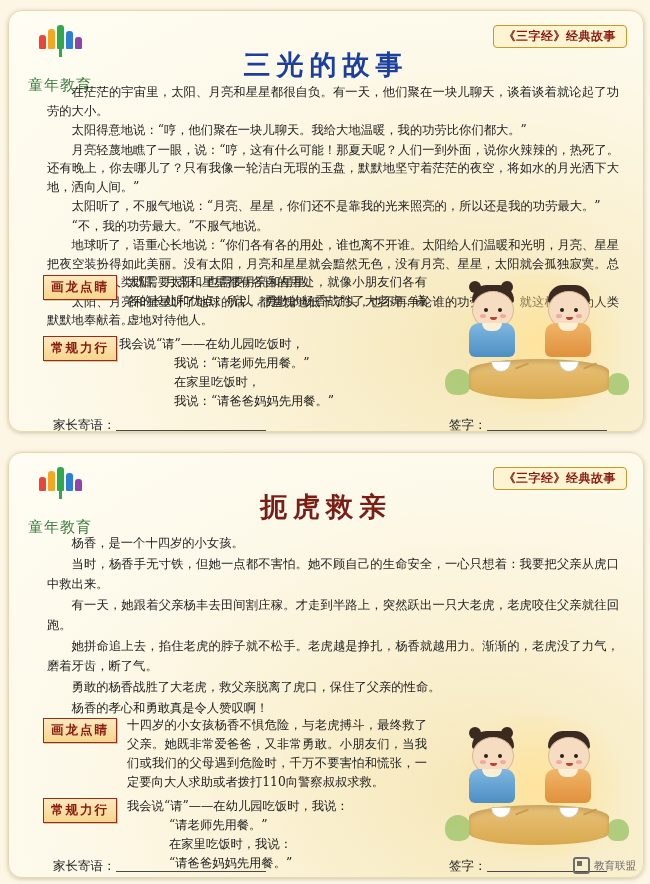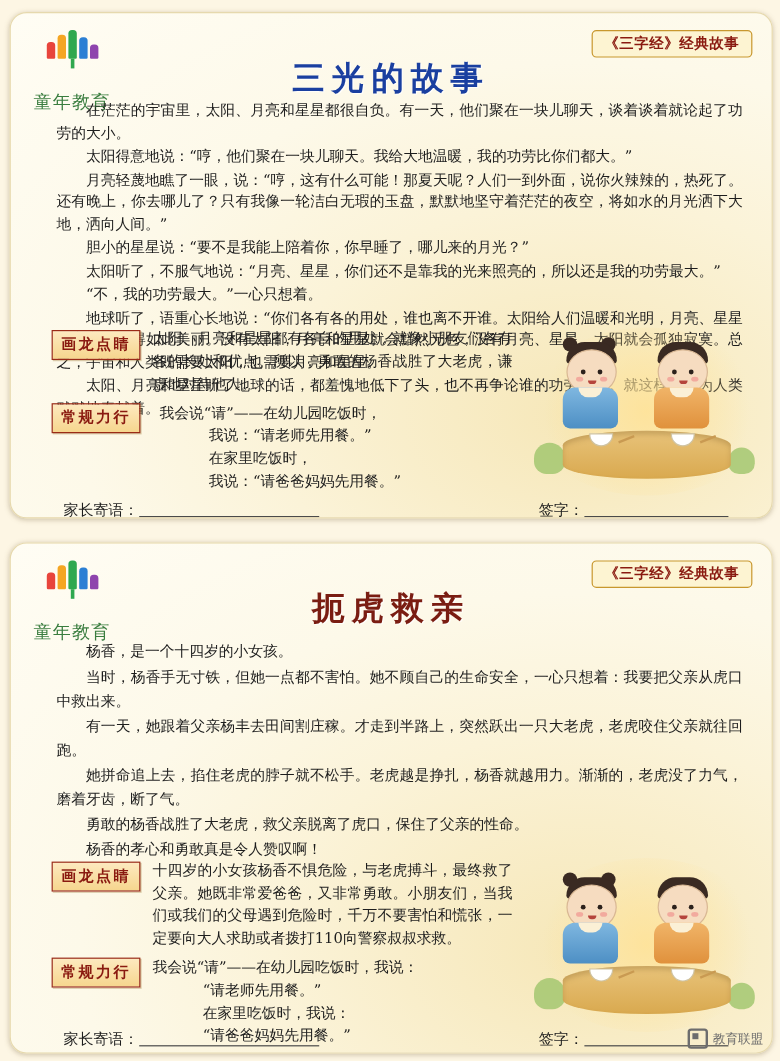--- a/index.html
+++ b/index.html
@@ -159,23 +159,22 @@
   </div>
 
   <div class="series">《三字经》经典故事</div>
 
   <div class="title">三光的故事</div>
 
   <div class="body" style="top:72px;right:24px;">
     <p>在茫茫的宇宙里，太阳、月亮和星星都很自负。有一天，他们聚在一块儿聊天，谈着谈着就论起了功劳的大小。</p>
     <p>太阳得意地说：“哼，他们聚在一块儿聊天。我给大地温暖，我的功劳比你们都大。”</p>
     <p>月亮轻蔑地瞧了一眼，说：“哼，这有什么可能！那夏天呢？人们一到外面，说你火辣辣的，热死了。还有晚上，你去哪儿了？只有我像一轮洁白无瑕的玉盘，默默地坚守着茫茫的夜空，将如水的月光洒下大地，洒向人间。”</p>
-    <p>胆小的星星说：“要不是我能上陪着你，你早睡了，哪儿来的月光？”</p>
     <p>太阳听了，不服气地说：“月亮、星星，你们还不是靠我的光来照亮的，所以还是我的功劳最大。”</p>
-    <p>“不，我的功劳最大。”一心只想着。</p>
+    <p>“不，我的功劳最大。”不服气地说。</p>
     <p>地球听了，语重心长地说：“你们各有各的用处，谁也离不开谁。太阳给人们温暖和光明，月亮、星星把夜空装扮得如此美丽。没有太阳，月亮和星星就会黯然无色，没有月亮、星星，太阳就会孤独寂寞。总之，宇宙和人类既需要太阳，也需要月亮和星星。</p>
     <p>太阳、月亮和星星听了地球的话，都羞愧地低下了头，也不再争论谁的功劳大了。就这样一直为人类默默地奉献着。</p>
   </div>
 
   <div class="illus" style="left:430px;top:262px;width:200px;height:140px;">
     <div class="glow" style="left:0;top:0;width:200px;height:140px;"></div>
     <div class="plant" style="left:6px;top:96px;"></div>
     <div class="plant" style="left:168px;top:100px;width:22px;height:22px;"></div>
 
     <div class="kid blue" style="left:28px;top:6px;width:60px;height:86px;">
@@ -210,21 +209,21 @@
     <div class="bowl" style="left:52px;top:88px;"></div>
     <div class="bowl" style="left:120px;top:88px;"></div>
     <div class="chop" style="left:76px;top:92px;"></div>
     <div class="chop" style="left:144px;top:92px;"></div>
   </div>
 
   <div class="tagbox" style="left:34px;top:264px;">画龙点睛</div>
   <div class="sect-text" style="left:118px;top:262px;width:300px;">太阳、月亮和星星都有各自的用处，就像小朋友们各有各的长处和优点。所以，勇敢的杨香战胜了大老虎，谦虚地对待他人。</div>
 
   <div class="tagbox" style="left:34px;top:325px;">常规力行</div>
-  <div class="sect-text" style="left:124px;top:324px;width:300px;">我会说“请”——在幼儿园吃饭时，</div>
+  <div class="sect-text" style="left:110px;top:324px;width:300px;">我会说“请”——在幼儿园吃饭时，</div>
   <div class="sect-text" style="left:165px;top:343px;width:260px;">我说：“请老师先用餐。”</div>
   <div class="sect-text" style="left:165px;top:362px;width:260px;">在家里吃饭时，</div>
   <div class="sect-text" style="left:165px;top:381px;width:260px;">我说：“请爸爸妈妈先用餐。”</div>
 
   <div class="sig" style="left:44px;top:406px;">
     <span>家长寄语：</span><span class="line"></span>
   </div>
   <div class="sig sign2" style="left:440px;top:406px;">
     <span>签字：</span><span class="line"></span>
   </div>

